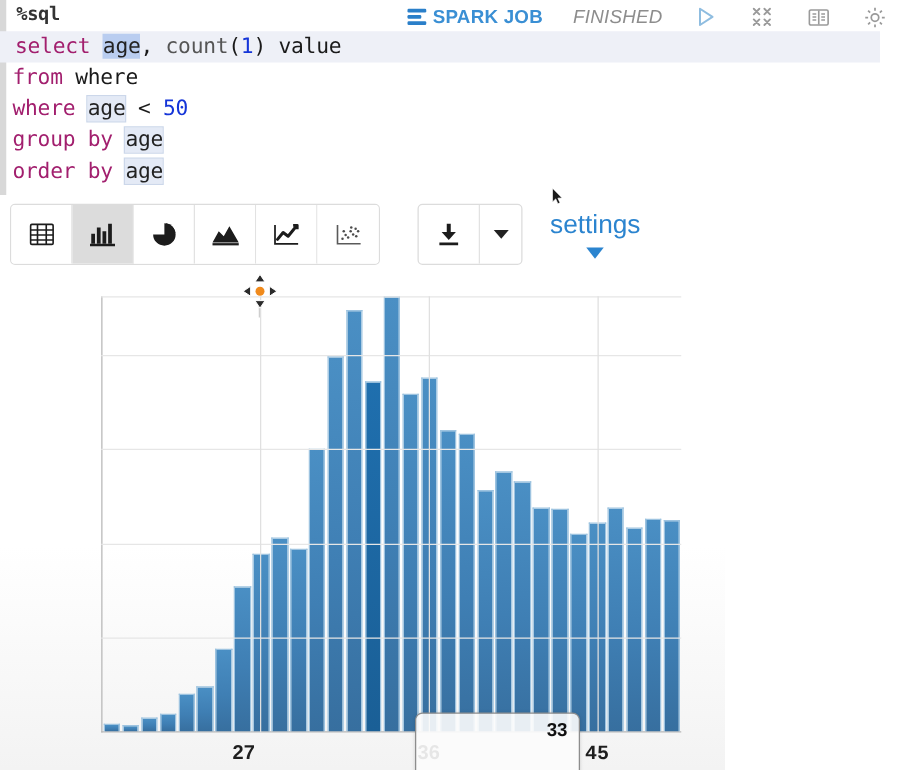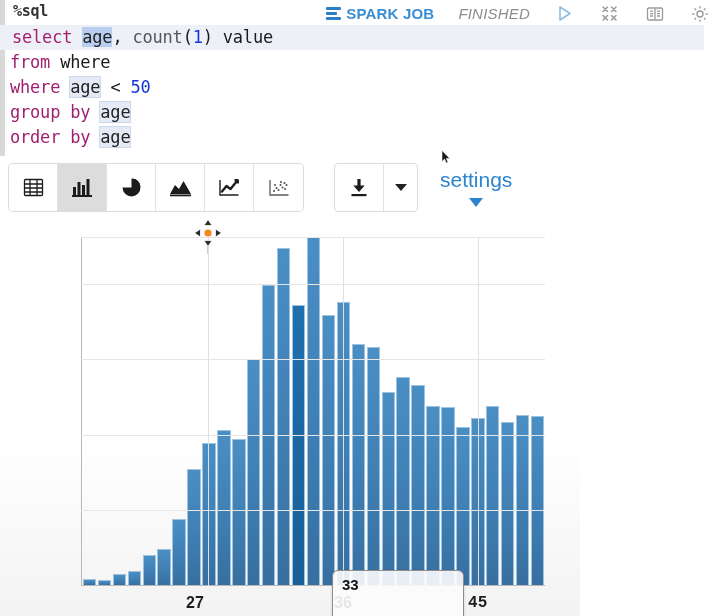--- a/index.html
+++ b/index.html
@@ -112,21 +112,21 @@
   .xtick {
     position: absolute; text-align: center; font-size: 16px; color: #1e1e1e; font-weight: 600;
   }
 
   
   .tooltip {
     position: absolute; left: 332px; top: 352px; width: 132px; height: 58px;
     background: rgba(252,252,252,0.90); border: 1px solid #8d8d8d; border-radius: 6px;
     padding: 5px 9px; box-shadow: 0 1px 3px rgba(0,0,0,0.16);
   }
-  .tt-key { font-size: 15px; font-weight: bold; color: #111; line-height: 18px; }
+  .tt-key { font-size: 15px; font-weight: bold; color: #111; line-height: 18px; text-align: right; }
   .tt-row { display: flex; align-items: center; gap: 7px; margin-top: 4px; }
   .tt-swatch { width: 15px; height: 15px; background: #2d6fa8; border: 1px solid #235a8a; }
   .tt-name { font-size: 15px; color: #333; }
   .tt-val { font-size: 15px; font-weight: bold; color: #111; margin-left: 8px; }
 
   
   .move-cursor { position: absolute; left: 194px; top: 219px; width: 28px; height: 28px; }
   .move-stem { position: absolute; left: 207px; top: 240px; width: 1px; height: 14px; background: #cfcfcf; }
 </style>
 </head>

